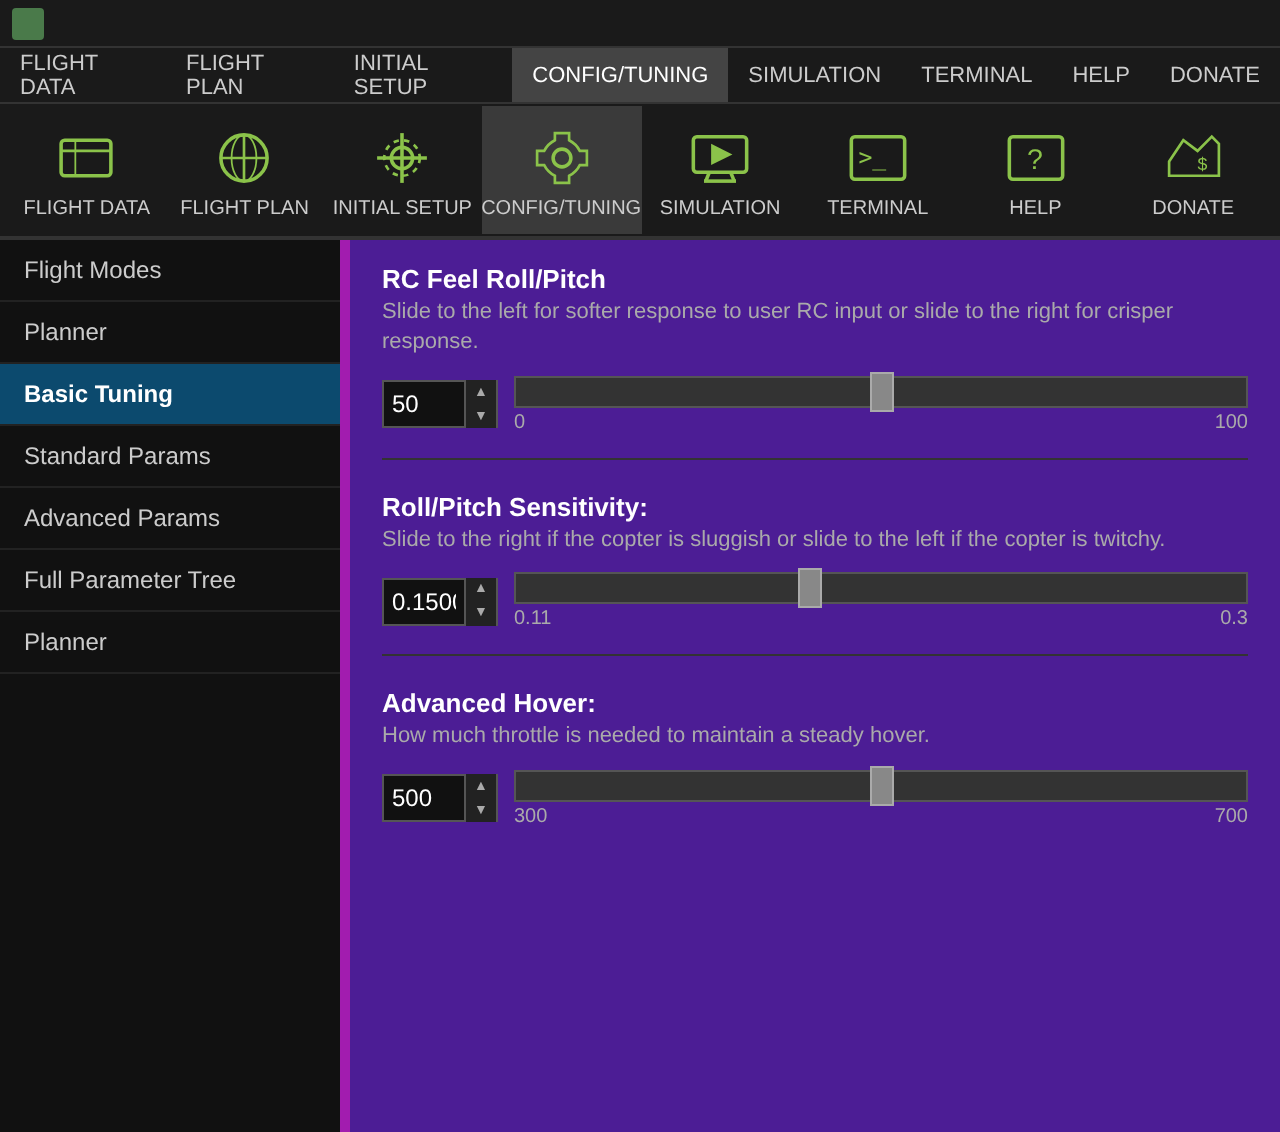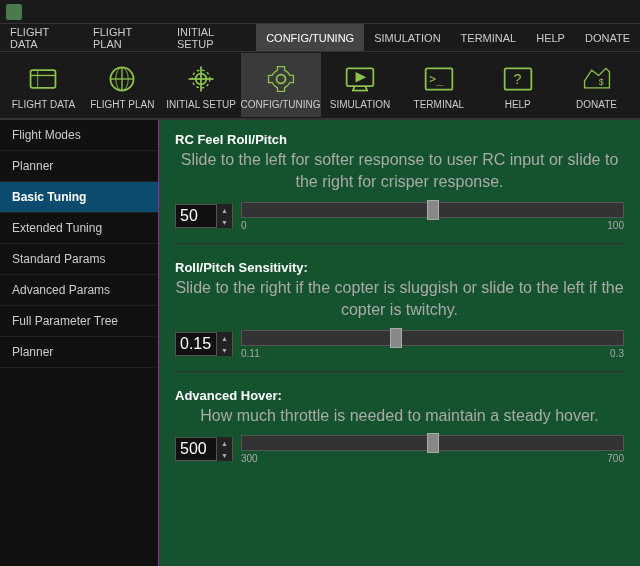--- a/index.html
+++ b/index.html
@@ -88,61 +88,60 @@
     .toolbar-btn.config-active { background: #3a3a3a; }
 
     
     #main {
       display: flex;
       height: calc(566px - 24px - 28px - 68px);
     }
 
     
     #sidebar {
-      width: 159px;
+      width: 175px;
       background: #111;
-      border-right: 1px solid #a21caf;
+      border-right: 5px solid #a21caf;
       flex-shrink: 0;
     }
     .sidebar-item {
       padding: 8px 12px;
       cursor: pointer;
       font-size: 12px;
       color: #cccccc;
       border-bottom: 1px solid #222;
     }
     .sidebar-item.active {
       background: #0c4a6e;
       color: #ffffff;
       font-weight: bold;
     }
 
     
     #content {
       flex: 1;
-      background: #14532d;
+      background: #4c1d95;
       padding: 12px 16px;
       overflow-y: auto;
     }
 
     .section {
       margin-bottom: 16px;
     }
     .section-title {
       font-size: 13px;
       font-weight: bold;
       color: #ffffff;
       margin-bottom: 2px;
     }
     .section-desc {
-      font-size: 16px;
+      font-size: 11px;
       color: #aaaaaa;
       margin-bottom: 8px;
       line-height: 1.4;
-      text-align: center;
     }
 
     .control-row {
       display: flex;
       align-items: center;
       gap: 8px;
       margin-bottom: 4px;
     }
 
     .spinbox {
@@ -150,21 +149,21 @@
       align-items: center;
       background: #111;
       border: 1px solid #555;
       width: 58px;
       height: 24px;
     }
     .spinbox input {
       background: transparent;
       border: none;
       color: #ffffff;
-      font-size: 16px;
+      font-size: 12px;
       width: 40px;
       padding: 0 4px;
       outline: none;
     }
     .spinbox-arrows {
       display: flex;
       flex-direction: column;
       width: 16px;
       height: 24px;
       border-left: 1px solid #555;
@@ -320,21 +319,20 @@
       <span>DONATE</span>
     </button>
   </div>
 
 <div id="main">
 
   <div id="sidebar">
   <div class="sidebar-item">Flight Modes</div>
       <div class="sidebar-item">Planner</div>
       <div class="sidebar-item active">Basic Tuning</div>
-      <div class="sidebar-item">Extended Tuning</div>
       <div class="sidebar-item">Standard Params</div>
       <div class="sidebar-item">Advanced Params</div>
       <div class="sidebar-item">Full Parameter Tree</div>
       <div class="sidebar-item">Planner</div>
     </div>
 
   <div id="content">
   <div class="section">
         <div class="section-title">RC Feel Roll/Pitch</div>
         <div class="section-desc">Slide to the left for softer response to user RC input or slide to the right for crisper response.</div>

